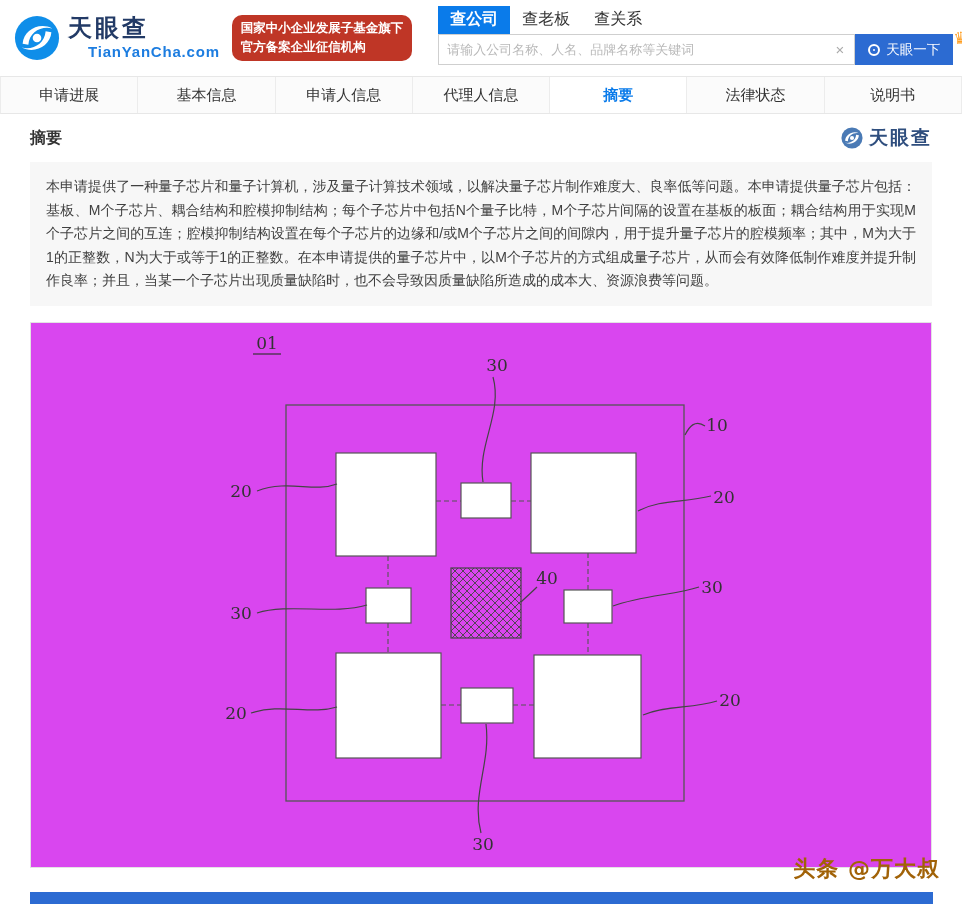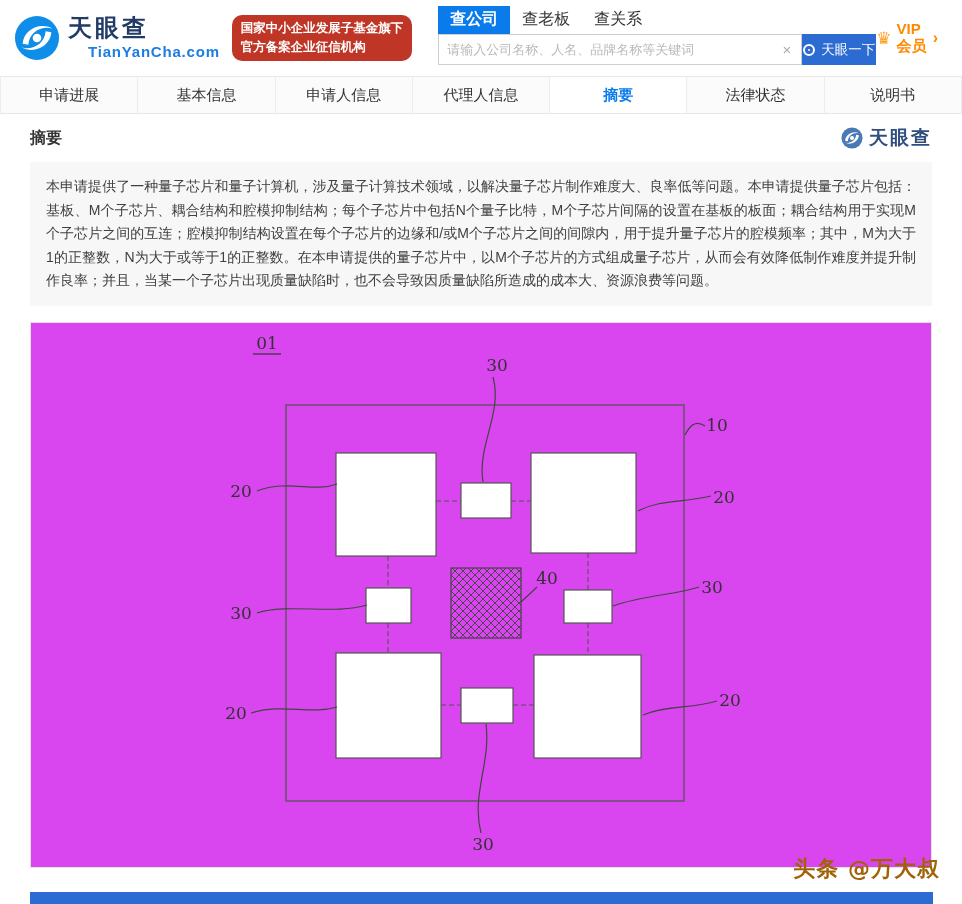--- a/index.html
+++ b/index.html
@@ -16,27 +16,27 @@
   .logo-texts { display:flex; flex-direction:column; line-height:1.1; }
   .logo-cn { font-size:24px; font-weight:bold; color:#223a66; letter-spacing:3px; }
   .logo-en { font-size:15px; color:#1d7de0; letter-spacing:.8px; margin-top:3px; font-weight:bold;margin-left:20px; }
   .gov-badge { margin-left:12px; background:#bf3626; color:#fff; padding:4px 9px;
     font-size:12.5px; line-height:1.55; font-weight:bold; border-radius:10px; white-space:nowrap; }
   .search-area { margin-left:26px; display:flex; flex-direction:column; justify-content:center; }
   .search-tabs { display:flex; align-items:flex-end; height:23px; }
   .search-tab { font-size:16px; padding:3px 12px 4px; color:#333; cursor:pointer; }
   .search-tab.active { background:#0a7bea; color:#fff; font-weight:bold; }
   .search-row { display:flex; height:31px; }
-  .search-input-wrap { width:364px; border:1px solid #cfcfcf; display:flex; align-items:center;
+  .search-input-wrap { width:417px; border:1px solid #cfcfcf; display:flex; align-items:center;
     padding:0 8px; background:#fff; }
   .search-input-wrap input { flex:1; border:none; outline:none; font-size:13px; color:#333;
     font-family:"Liberation Sans","DejaVu Sans",sans-serif; }
   .search-input-wrap input::placeholder { color:#b9b9b9; }
   .clear-x { color:#aaa; font-size:15px; padding:0 2px; cursor:pointer; line-height:1; }
-  .search-btn { width:74px; background:#2c6bd2; color:#fff; border:none; font-size:13.5px;
+  .search-btn { width:98px; background:#2c6bd2; color:#fff; border:none; font-size:13.5px;
     display:flex; align-items:center; justify-content:center; gap:6px; cursor:pointer;
     font-family:"Liberation Sans","DejaVu Sans",sans-serif; }
   .btn-eye { width:12px; height:12px; border:2px solid #fff; border-radius:50%; display:inline-block; position:relative; }
   .btn-eye::after { content:""; position:absolute; left:3px; top:3px; width:2px; height:2px; background:#fff; border-radius:50%; }
   .vip { margin-left:auto; margin-right:10px; display:flex; align-items:center; gap:5px;
     color:#ff8a00; font-size:15px; font-weight:bold; cursor:pointer; }
   .crown-icon { font-size:17px; line-height:1; color:#ff9d1e; }
   .vip-arrow { font-size:16px; font-weight:bold; }
 
   

